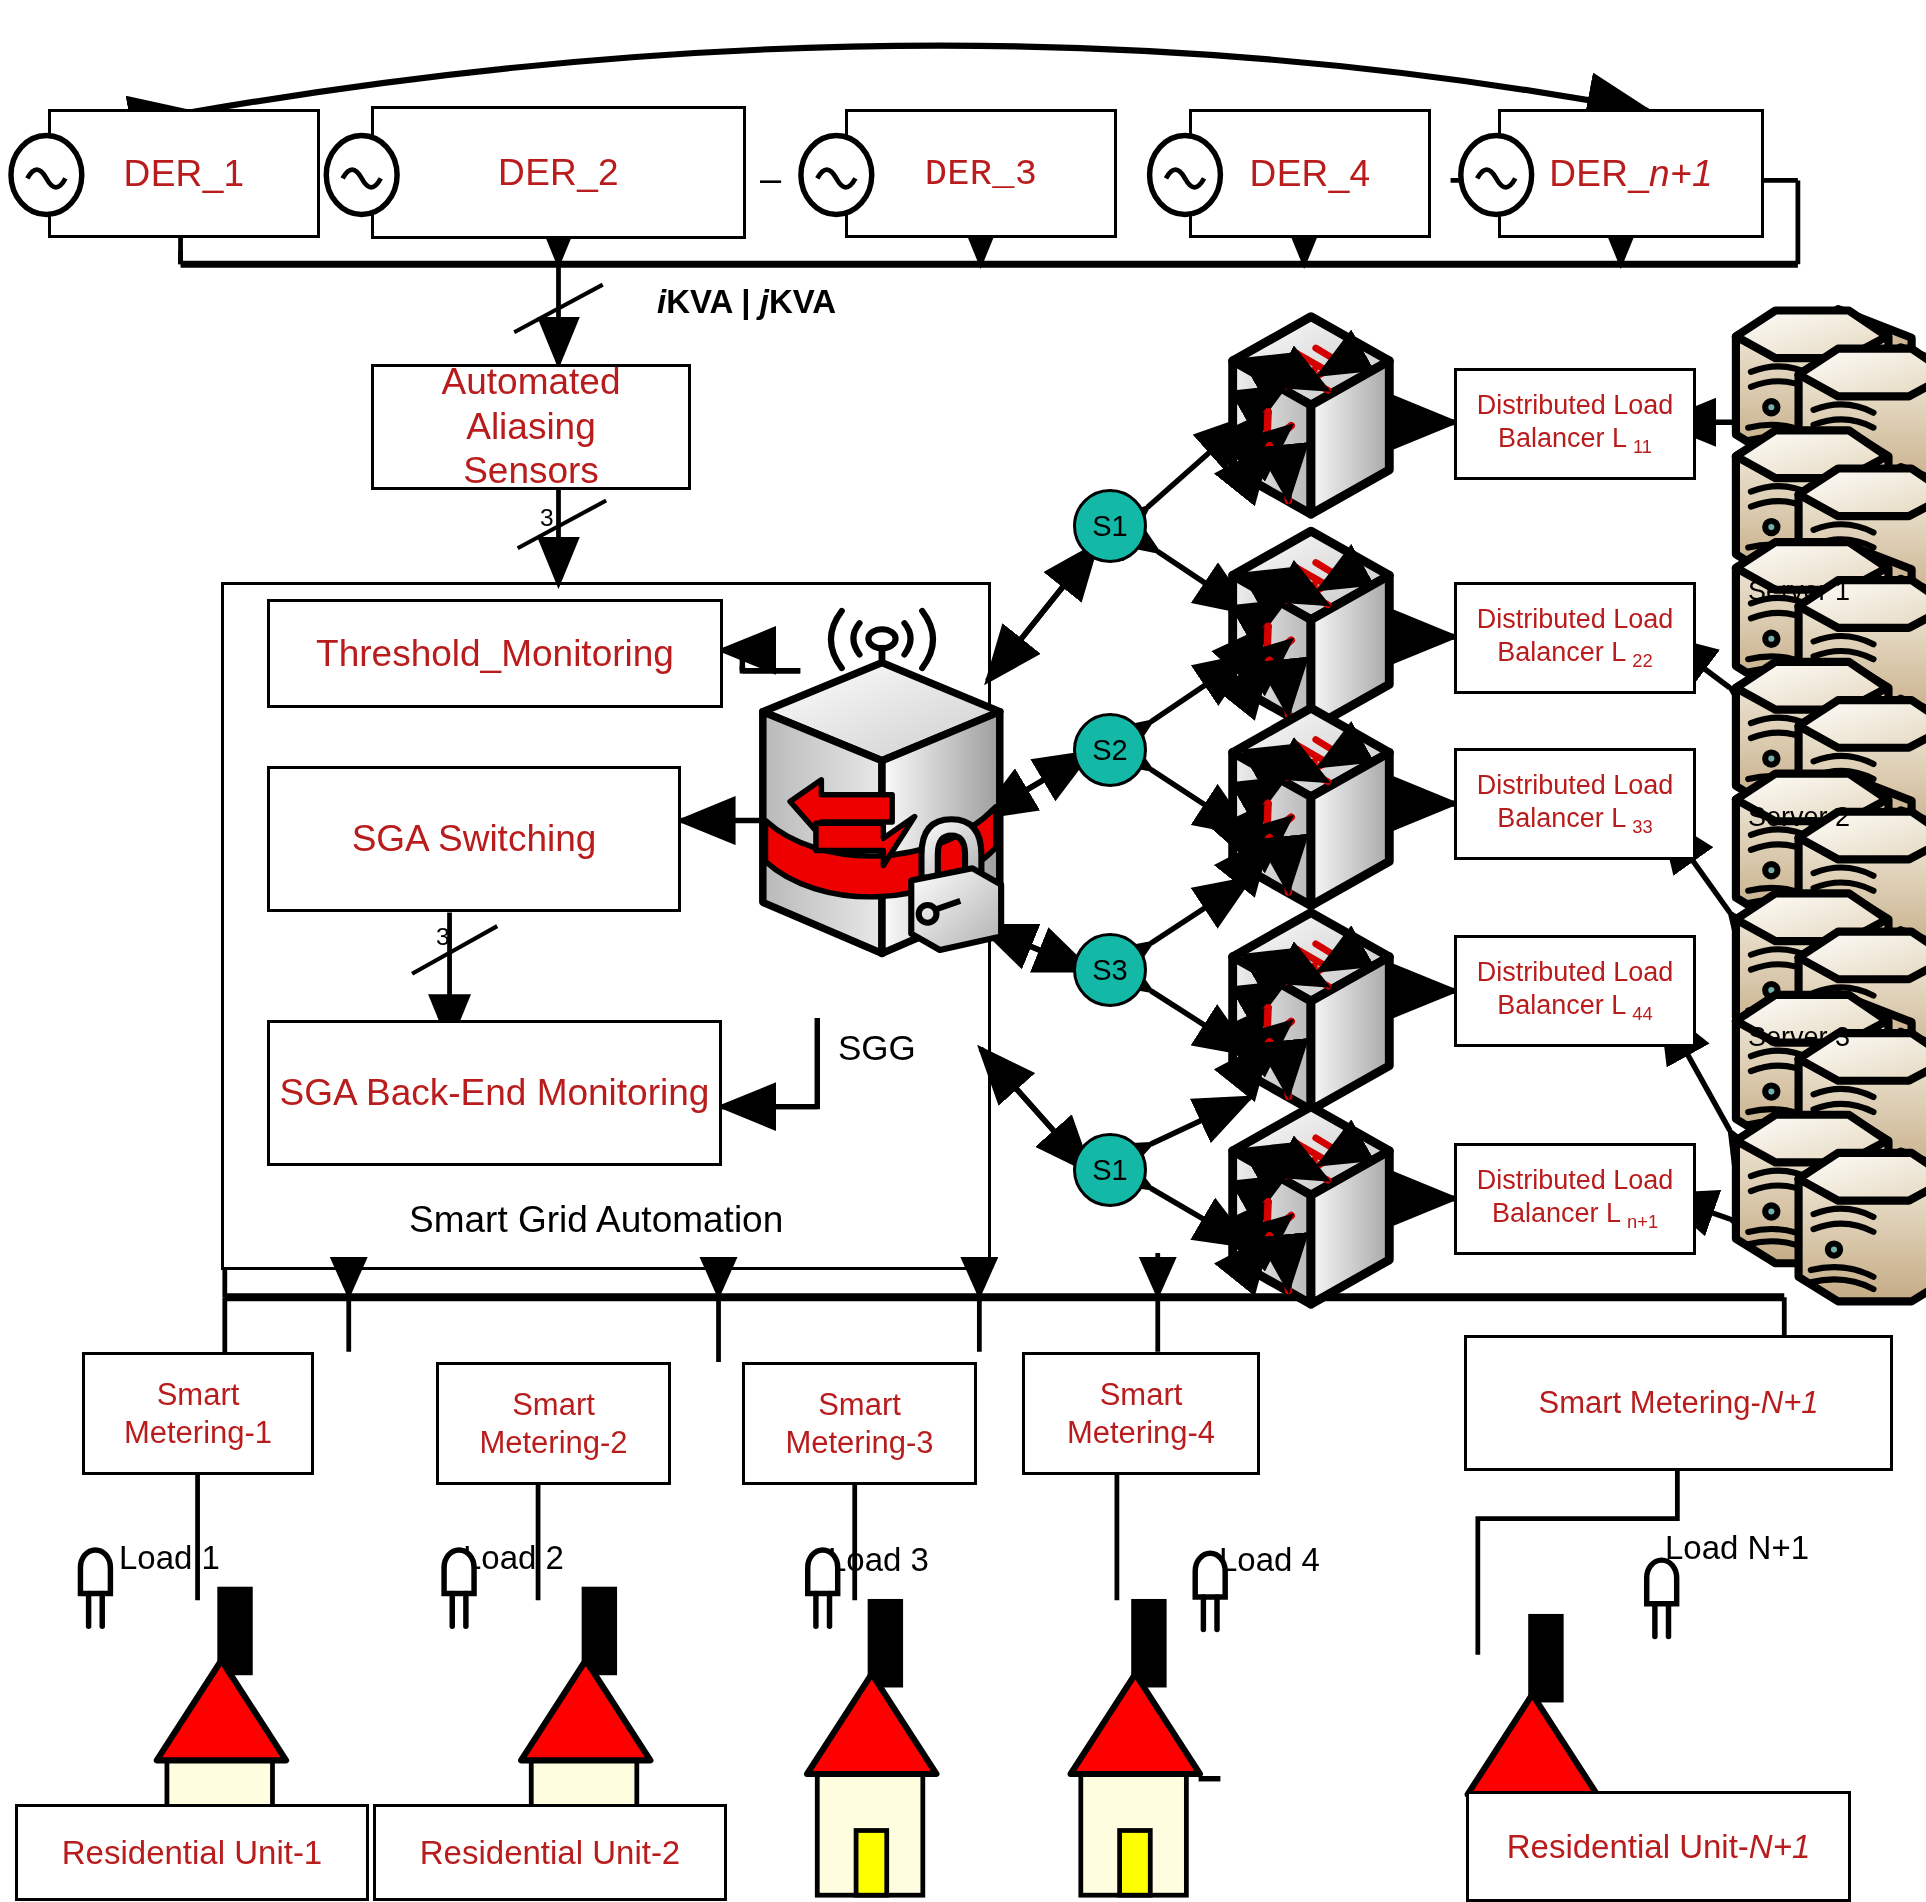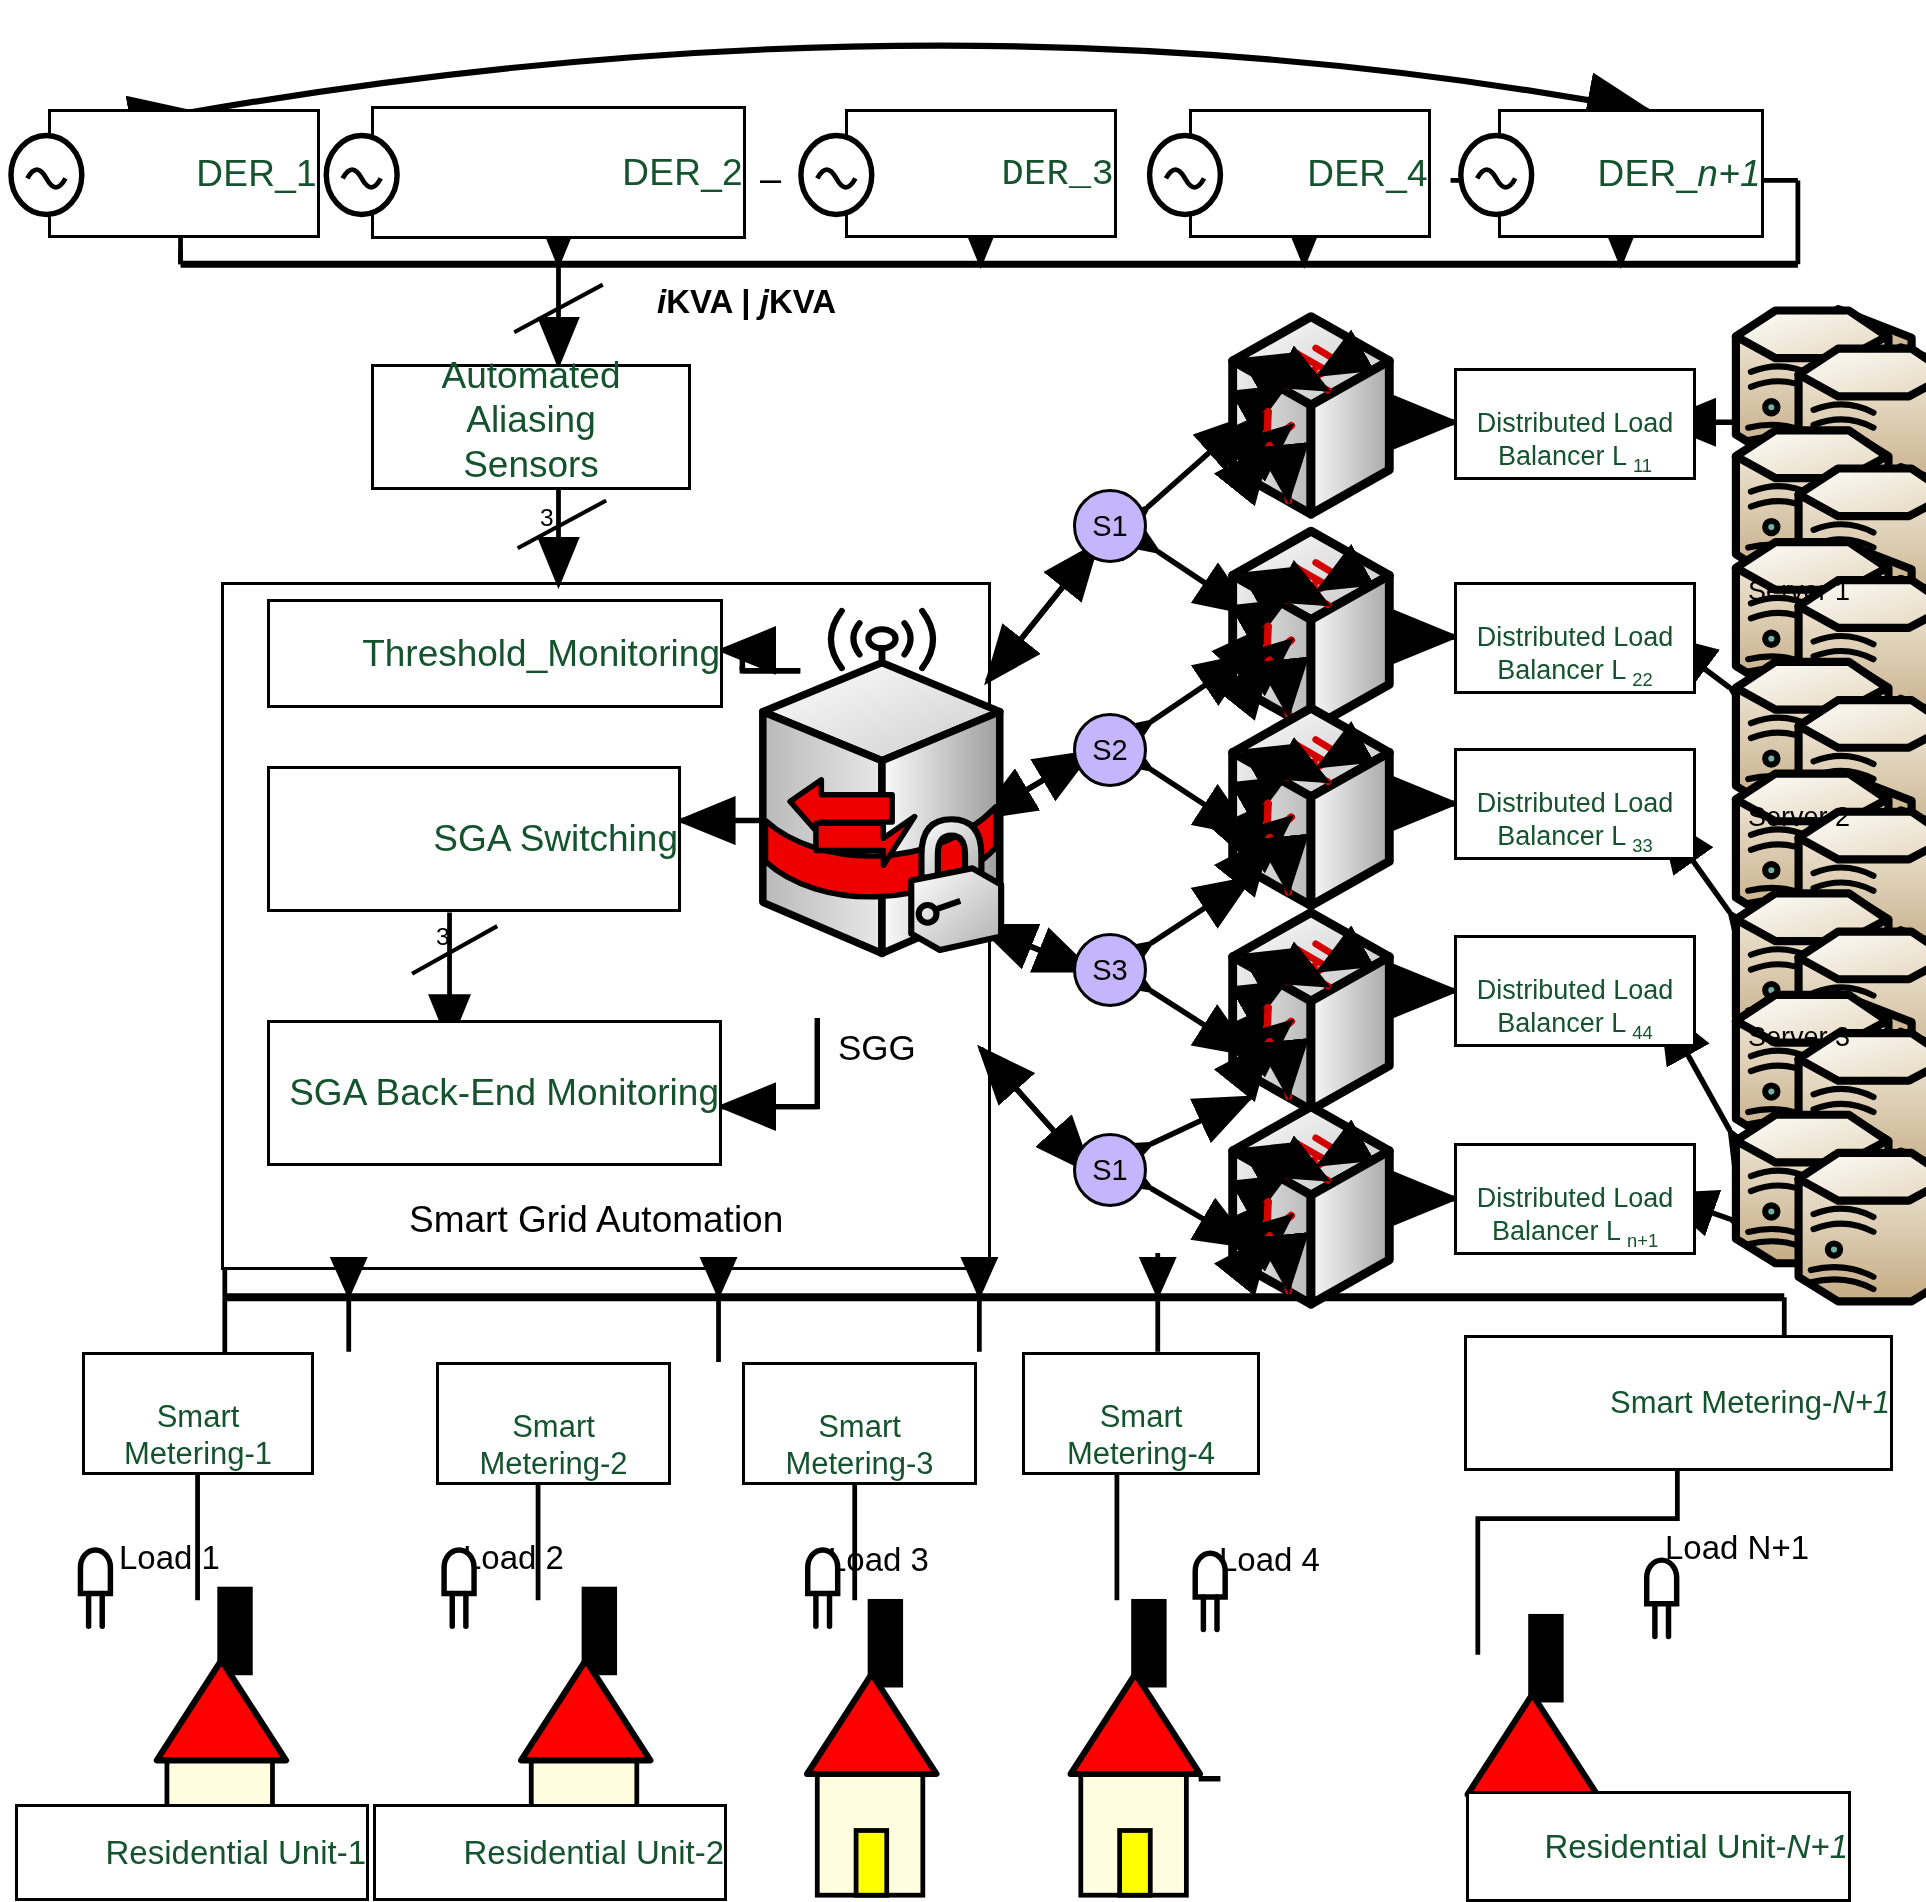--- a/index.html
+++ b/index.html
@@ -1,30 +1,30 @@
 <!DOCTYPE html>
 <html style="font-size:11px"><head>
 <meta charset="utf-8">
 <title>Smart Grid Automation Architecture</title>
 <style>
   html,body{margin:0;padding:0;background:#fff;}
   body{font-family:"Liberation Sans",sans-serif;}
   #stage{position:relative;width:1926px;height:1902px;background:#fff;overflow:hidden;}
   svg.layer{position:absolute;left:0;top:0;width:1926px;height:1902px;overflow:visible;}
   .box{position:absolute;box-sizing:border-box;border:3.4px solid #000;background:#fff;
-       display:flex;align-items:center;justify-content:flex-end;text-align:center;color:#14532d;}
+       display:flex;align-items:center;justify-content:center;text-align:center;color:#b91c1c;}
   .der{font-size:37px;letter-spacing:0.3px;}
   .aas{font-size:37px;line-height:1.2;}
   .sga-outer{border-width:3.4px;}
   .sga-sub{font-size:37px;}
   .dlb{font-size:27px;line-height:1.22;}
   .sm{font-size:31px;line-height:1.2;}
   .ru{font-size:33px;line-height:1.2;}
   .plain{position:absolute;color:#000;white-space:nowrap;}
-  .snode{position:absolute;border:3.4px solid #000;border-radius:50%;background:#c4b5fd;
+  .snode{position:absolute;border:3.4px solid #000;border-radius:50%;background:#14b8a6;
          display:flex;align-items:center;justify-content:center;font-size:29px;}
   .sub{font-size:.68em;vertical-align:sub;margin-left:6px;}
   .ital{font-style:italic;}
   .srvlbl{position:absolute;font-size:27px;color:#000;white-space:nowrap;z-index:1;}
   .obj{position:absolute;}
   .sgglabel{position:absolute;font-size:35px;}
   .kva{position:absolute;font-size:33px;font-weight:bold;white-space:nowrap;}
   .loadlbl{position:absolute;font-size:33px;white-space:nowrap;}
   .wirenum{position:absolute;font-size:24.5px;}
   .sgatitle{position:absolute;font-size:37px;white-space:nowrap;}

